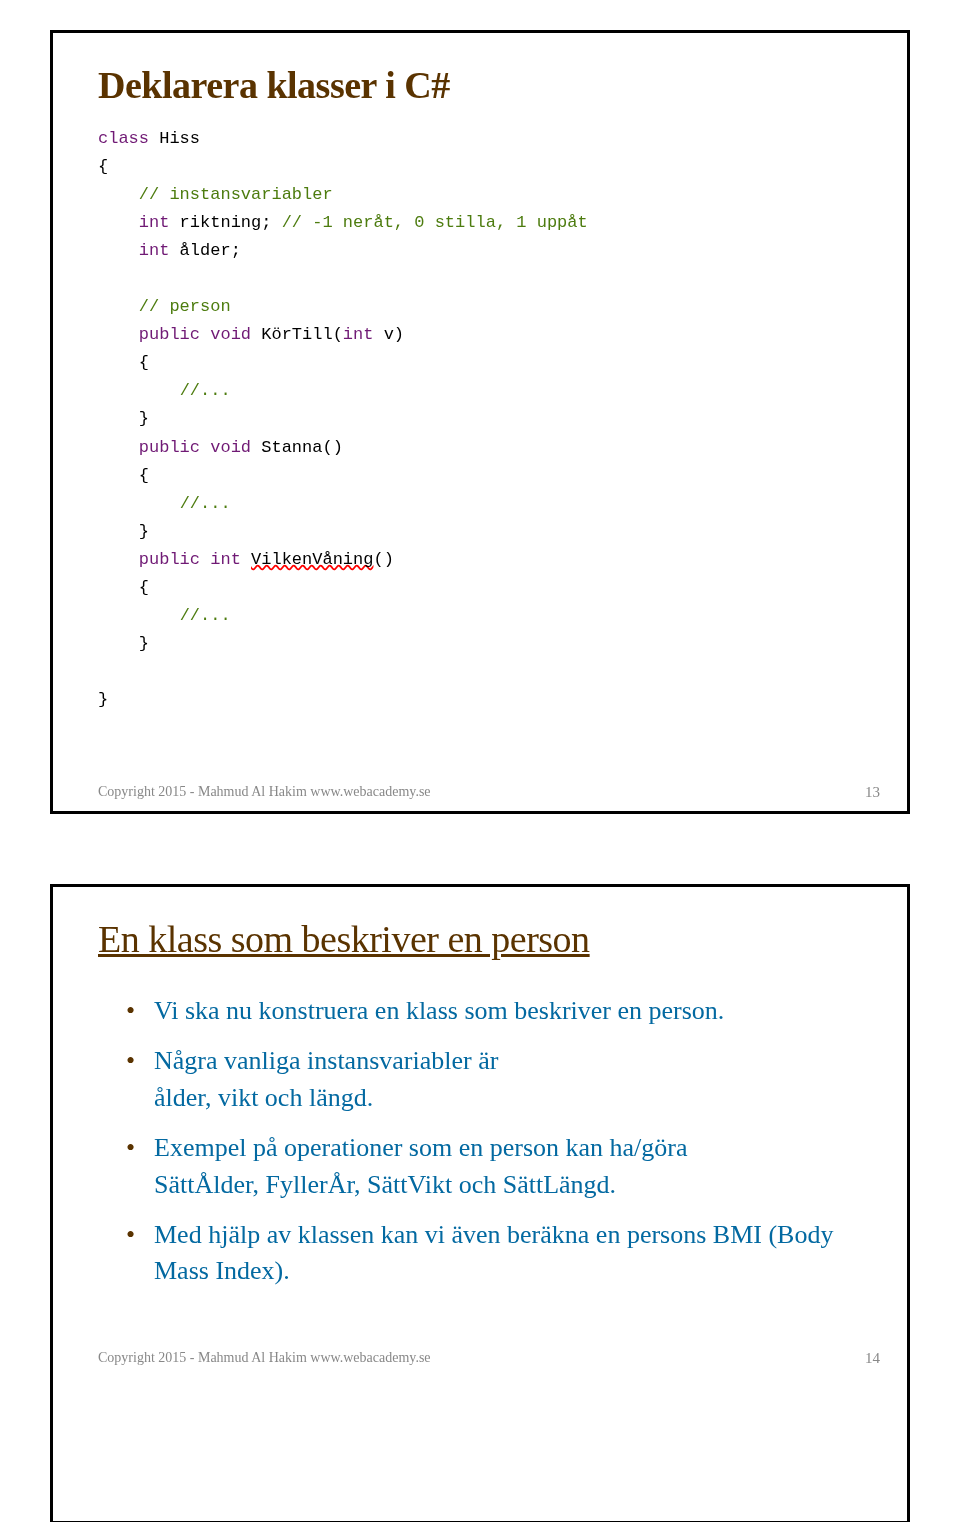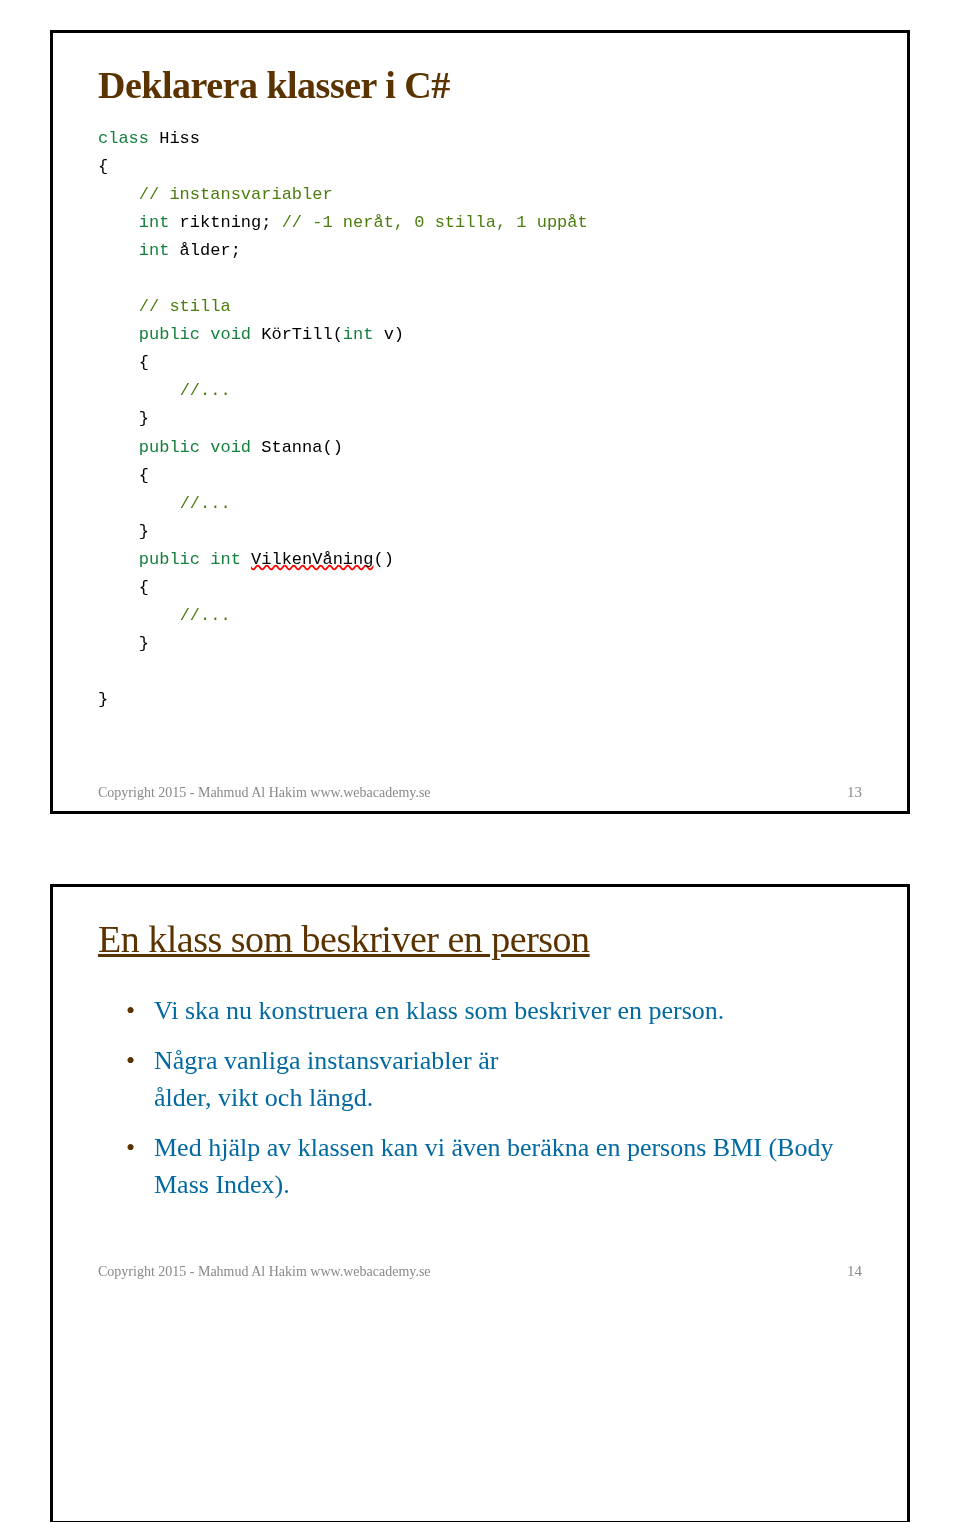--- a/index.html
+++ b/index.html
@@ -2,21 +2,21 @@
 <html><head>
   <meta charset="utf-8">
   <style>
     * { margin: 0; padding: 0; box-sizing: border-box; }
     body { background: #fff; font-family: Georgia, 'Times New Roman', serif; width: 960px; }
     .page { width: 960px; position: relative; }
     .slide-wrap { padding: 30px 50px; }
     .slide {
       border: 3px solid #000;
       background: #fff;
-      padding: 30px 45px 35px 45px;
+      padding: 30px 27px 35px 45px;
       min-height: 640px;
       position: relative;
     }
     .slide1 { padding-bottom: 10px; }
     .slide2 { padding-bottom: 25px; }
     .title {
       font-family: Georgia, serif;
       font-size: 38px;
       font-weight: bold;
       color: #5a3300;
@@ -30,32 +30,32 @@
       margin-bottom: 32px;
       letter-spacing: -0.5px;
       text-decoration: underline;
     }
     .code-block {
       font-family: 'Courier New', monospace;
       font-size: 17px;
       line-height: 1.65;
       white-space: pre;
     }
-    .kw { color: #15803d; }
+    .kw { color: #701a75; }
     .id { color: #000; }
     .cm { color: #4d7c0f; }
     .squig {
       text-decoration: wavy underline #ff0000;
       text-decoration-skip-ink: none;
     }
     .footer {
       margin-top: 70px;
       display: flex;
       justify-content: space-between;
-      align-items: flex-end;
+      align-items: center;
       font-family: Georgia, serif;
       color: #888;
       font-size: 14px;
     }
     .footer .num { font-size: 15px; }
     .bullets {
       list-style: none;
       padding-left: 28px;
       margin-top: 10px;
     }
@@ -90,21 +90,21 @@
 <div class="page">
   <div class="slide-wrap">
     <div class="slide slide1">
       <div class="title">Deklarera klasser i C#</div>
       <div class="code-block"><span class="kw">class</span><span class="id"> Hiss</span>
 <span>{</span>
 <span>    </span><span class="cm">// instansvariabler</span>
 <span>    </span><span class="kw">int</span><span class="id"> riktning; </span><span class="cm">// -1 neråt, 0 stilla, 1 uppåt</span>
 <span>    </span><span class="kw">int</span><span class="id"> ålder;</span>
 <span></span>
-<span>    </span><span class="cm">// stilla</span>
+<span>    </span><span class="cm">// person</span>
 <span>    </span><span class="kw">public void</span><span class="id"> KörTill(</span><span class="kw">int</span><span class="id"> v)</span>
 <span>    </span><span>{</span>
 <span>        </span><span class="cm">//...</span>
 <span>    </span><span>}</span>
 <span>    </span><span class="kw">public void</span><span class="id"> Stanna()</span>
 <span>    </span><span>{</span>
 <span>        </span><span class="cm">//...</span>
 <span>    </span><span>}</span>
 <span>    </span><span class="kw">public int</span><span class="id"> </span><span class="id squig">VilkenVåning</span><span class="id">()</span>
 <span>    </span><span>{</span>
@@ -118,20 +118,21 @@
       </div>
     </div>
   </div>
 
   <div class="slide-wrap" style="padding-top:40px;">
     <div class="slide slide2">
       <div class="title2">En klass som beskriver en person</div>
       <ul class="bullets">
         <li>Vi ska nu konstruera en klass som beskriver en person.</li>
         <li>Några vanliga instansvariabler är<br>ålder, vikt och längd.</li>
+        <li>Exempel på operationer som en person kan ha/göra<br>SättÅlder, FyllerÅr, SättVikt och SättLängd.</li>
         <li>Med hjälp av klassen kan vi även beräkna en persons BMI (Body Mass Index).</li>
       </ul>
       <div class="footer" style="margin-top:60px;">
         <span>Copyright 2015 - Mahmud Al Hakim www.webacademy.se</span>
         <span class="num">14</span>
       </div>
     </div>
   </div>
   <div class="pagenum-outer">7</div>
 </div>

